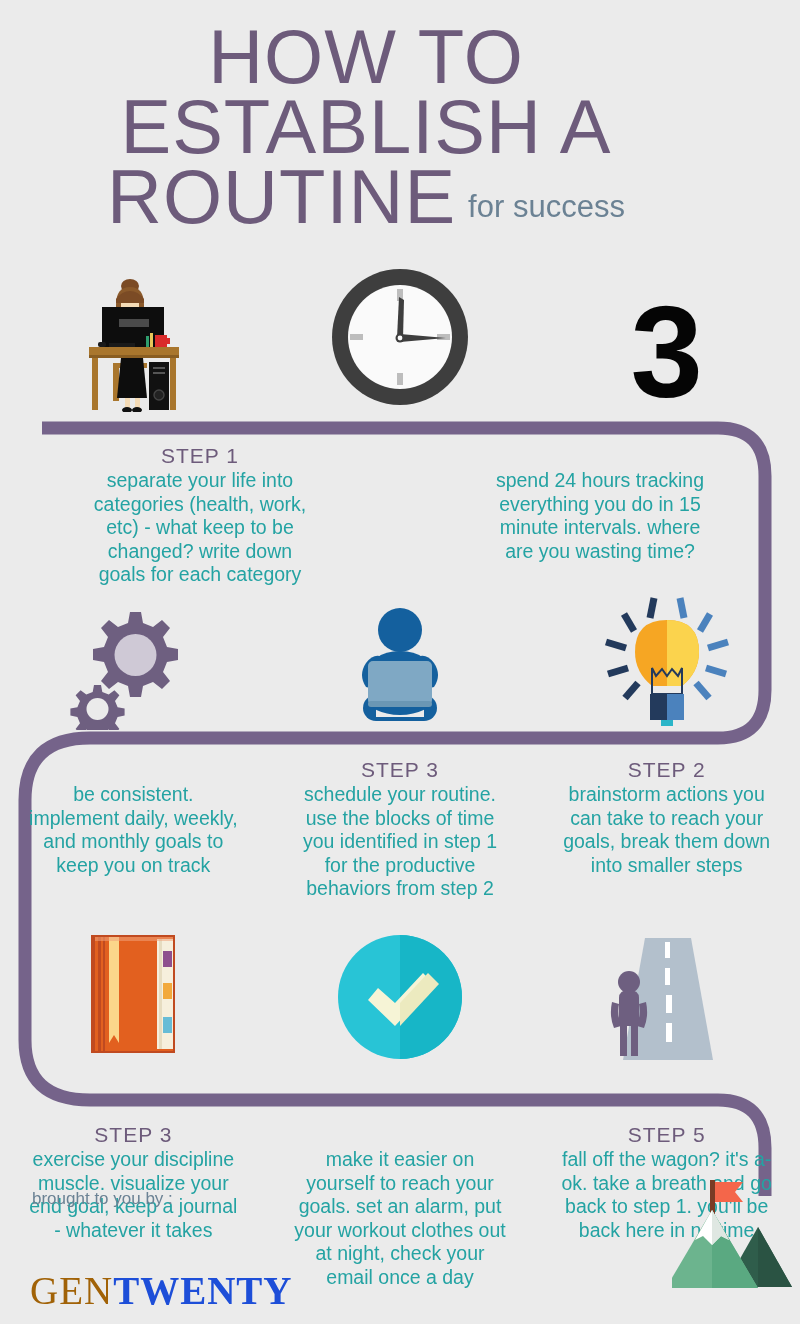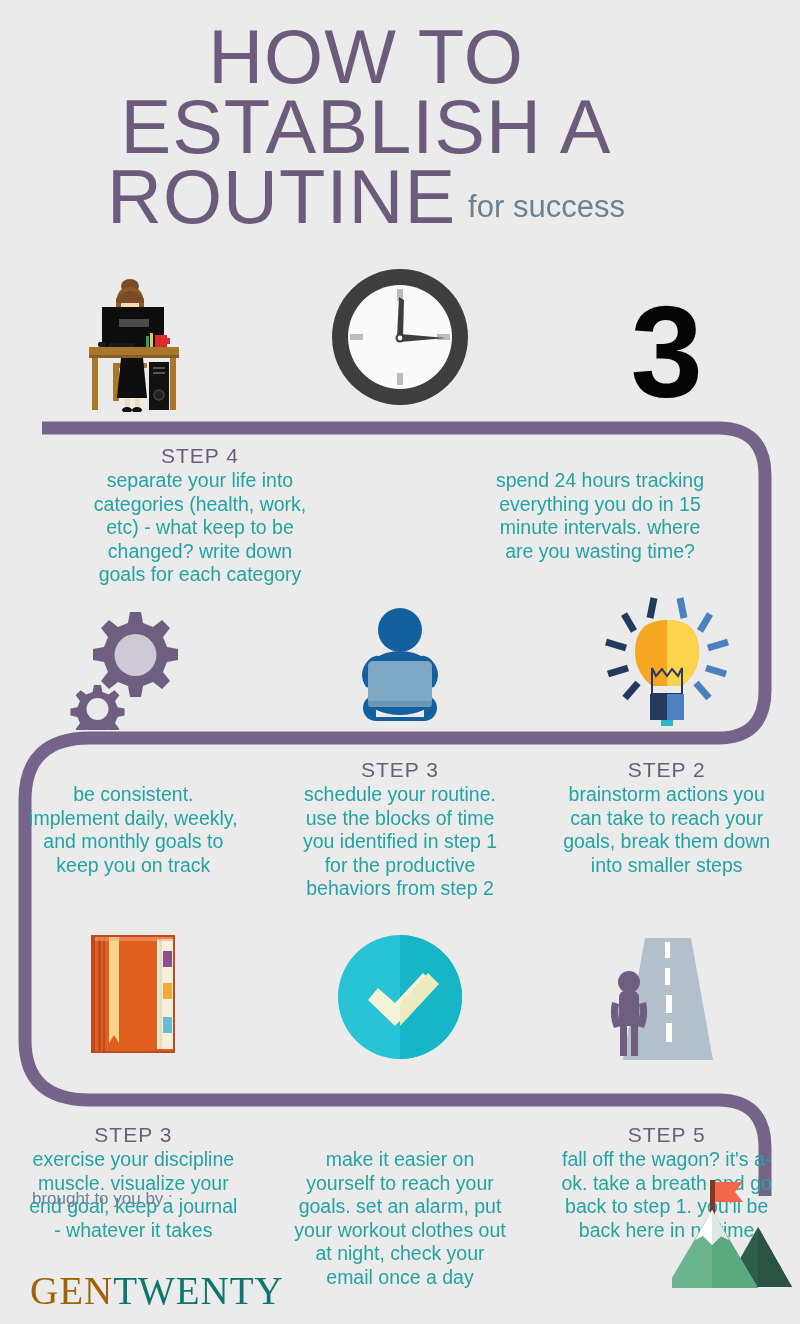--- a/index.html
+++ b/index.html
@@ -96,21 +96,21 @@
     font-size:17px;
   }
   .logo{
     position:absolute;
     left:30px; top:1268px;
     font-family:"Liberation Serif", serif;
     font-size:39px;
     letter-spacing:1px;
   }
   .logo .g1{color:#a16207;}
-  .logo .g4{color:#0f766e;}
+  .logo .g4{color:#1d4ed8;font-weight:bold;}
 
   .big-three{
     font-size:130px;
     font-weight:bold;
     color:#050505;
     line-height:120px;
     font-family:"Liberation Sans", sans-serif;
   }
 </style>
 </head>
@@ -205,21 +205,21 @@
 
     <div class="col">
       <div class="icon-wrap">
         <div class="big-three">3</div>
       </div>
     </div>
   </div>
 
   <div class="row" style="top:443px;">
     <div class="col">
-      <div class="step-label">STEP 4</div>
+      <div class="step-label">STEP 1</div>
       <div class="step-body">separate your life into categories (health, work, etc) - what keep to be changed? write down goals for each category</div>
     </div>
     <div class="col">
       <div class="step-label empty"></div>
       <div class="step-body">spend 24 hours tracking everything you do in 15 minute intervals. where are you wasting time?</div>
     </div>
   </div>
 
   <div class="row" style="top:580px;">
 

